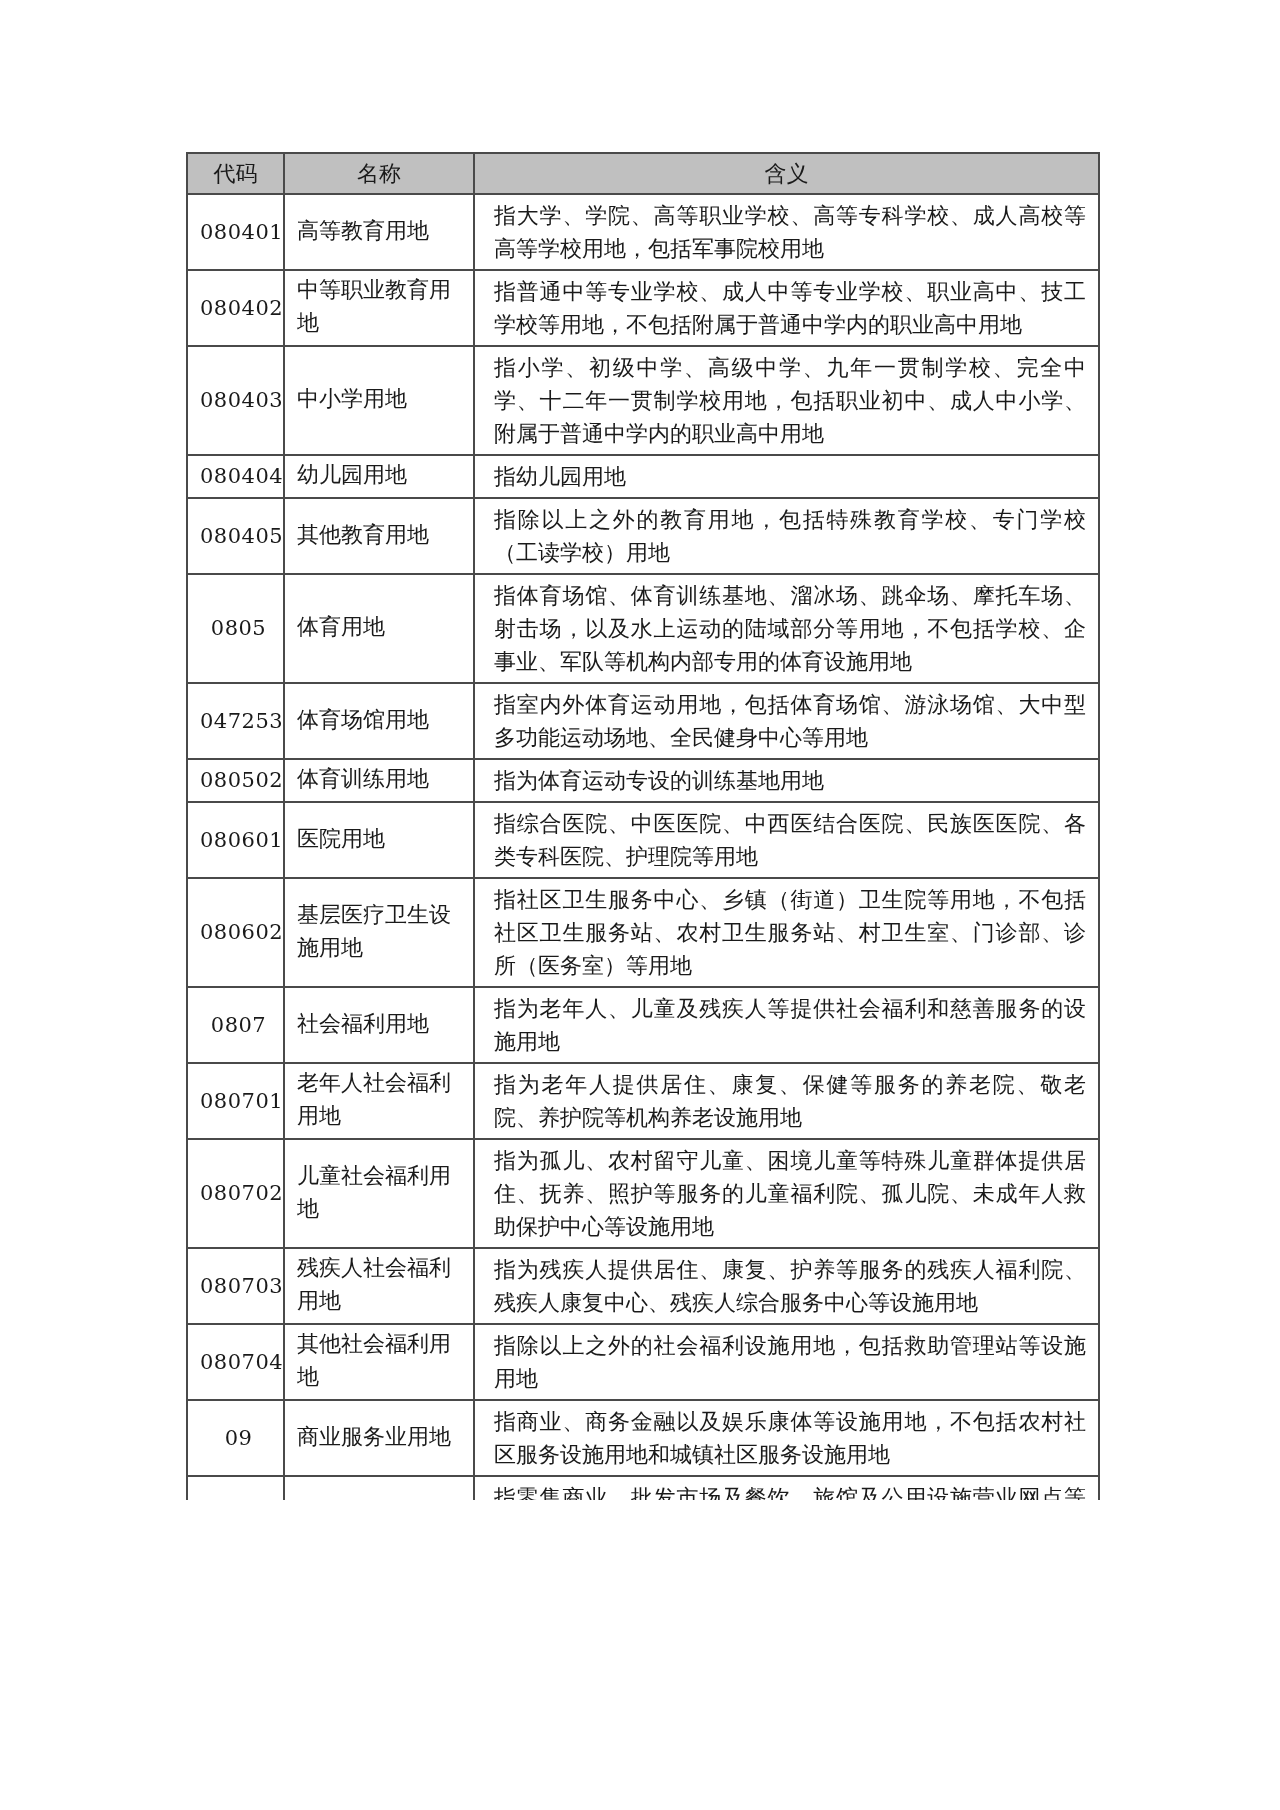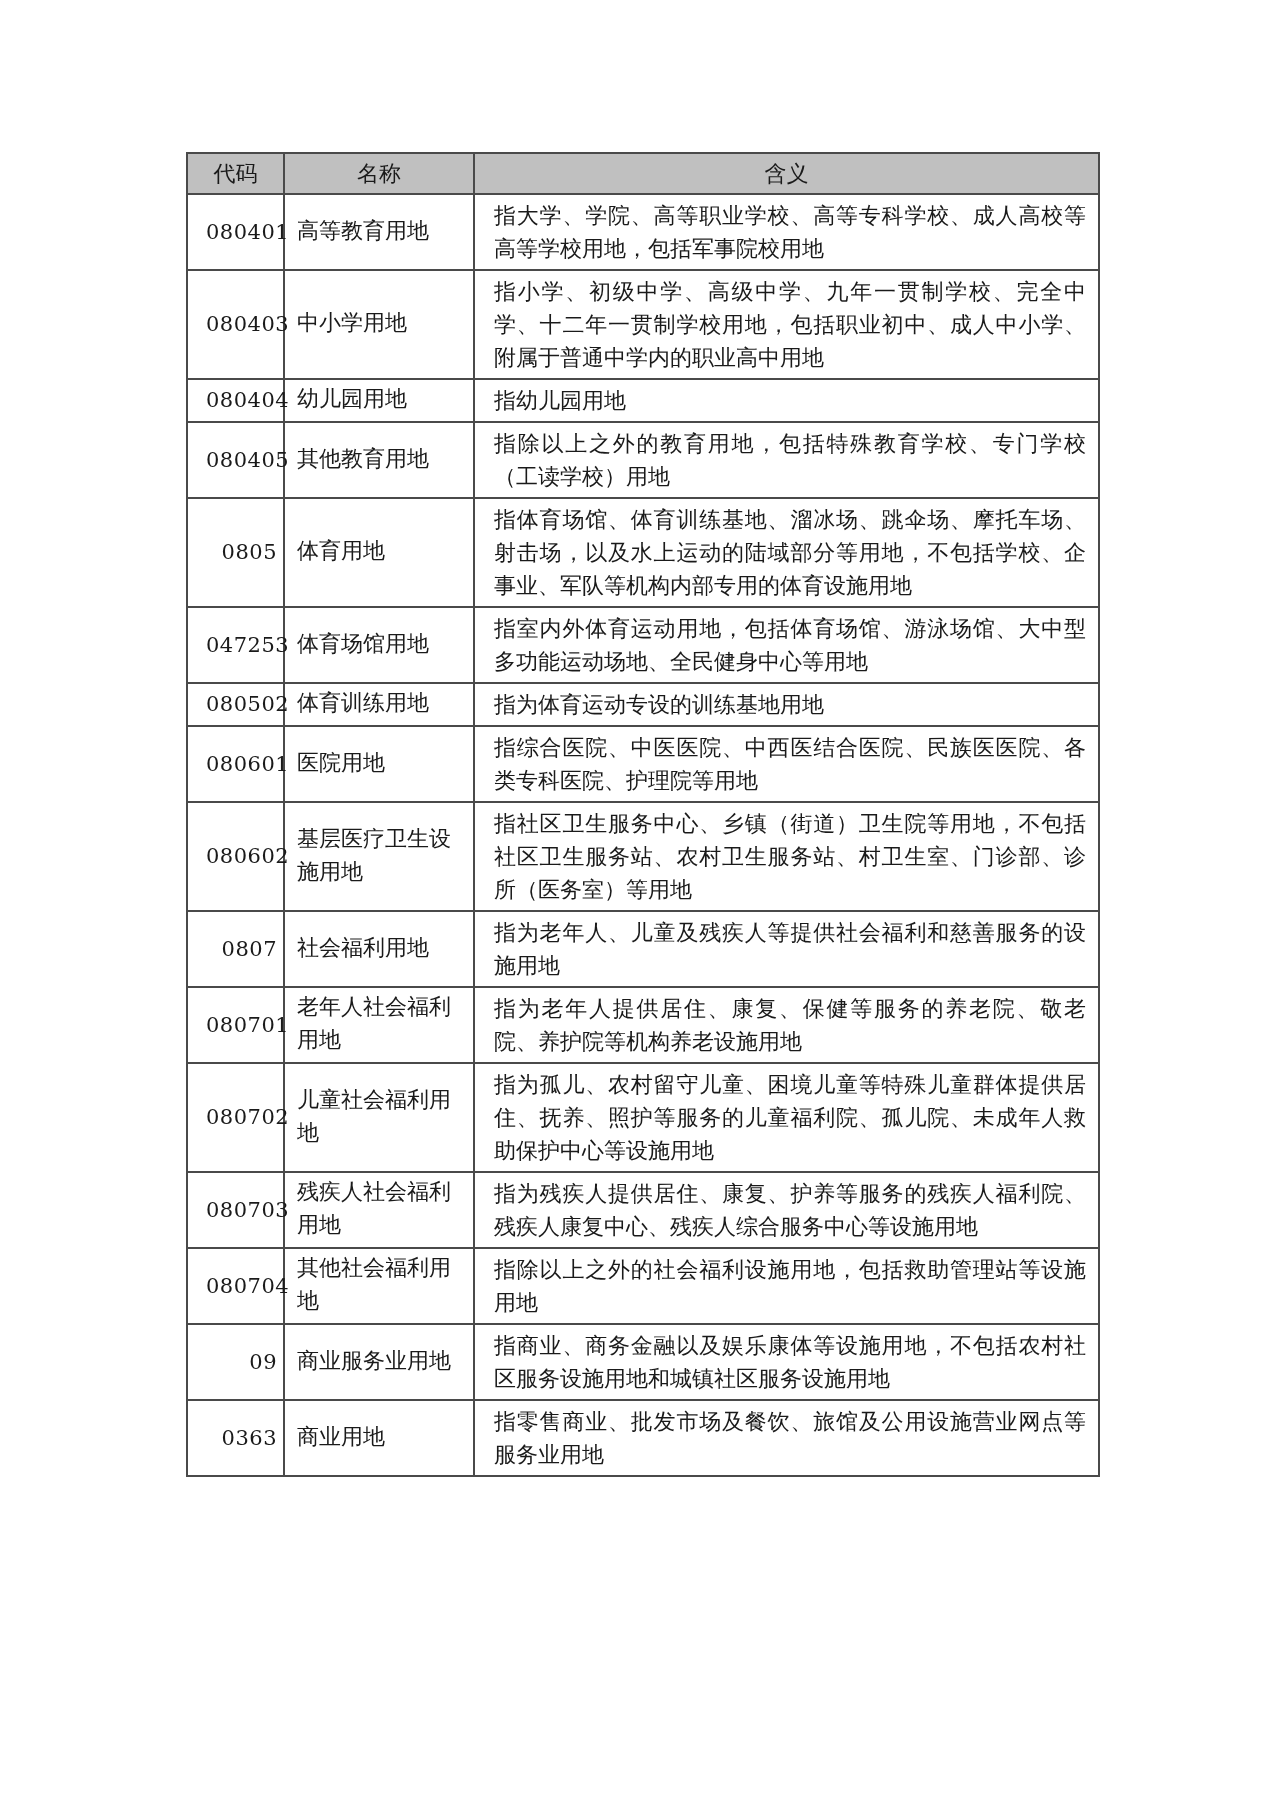--- a/index.html
+++ b/index.html
@@ -30,22 +30,22 @@
     vertical-align: middle;
     font-weight: normal;
   }
   #land-table thead th {
     background: #c0c0c0;
     text-align: center;
     padding: 3px 4px;
     font-size: 22px;
   }
   .cell-code {
-    padding: 4px 6px 4px 18px;
-    text-align: right;
+    padding: 4px 6px 4px 12px;
+    text-align: center;
     font-size: 21px;
     letter-spacing: 0.5px;
     border-radius: 10px;
   }
   .cell-name {
     padding: 0 8px 4px 12px;
     text-align: left;
   }
   .cell-meaning {
     padding: 4px 12px 4px 19px;
@@ -83,20 +83,25 @@
         <th>代码</th>
         <th>名称</th>
         <th>含义</th>
       </tr>
     </thead>
     <tbody id="table-body">
     <tr>
       <td class="cell-code">080401</td>
       <td class="cell-name">高等教育用地</td>
       <td class="cell-meaning">指大学、学院、高等职业学校、高等专科学校、成人高校等高等学校用地，包括军事院校用地</td>
+    </tr>
+        <tr>
+      <td class="cell-code">080402</td>
+      <td class="cell-name">中等职业教育用地</td>
+      <td class="cell-meaning">指普通中等专业学校、成人中等专业学校、职业高中、技工学校等用地，不包括附属于普通中学内的职业高中用地</td>
     </tr>
         <tr>
       <td class="cell-code">080403</td>
       <td class="cell-name">中小学用地</td>
       <td class="cell-meaning">指小学、初级中学、高级中学、九年一贯制学校、完全中学、十二年一贯制学校用地，包括职业初中、成人中小学、附属于普通中学内的职业高中用地</td>
     </tr>
         <tr>
       <td class="cell-code">080404</td>
       <td class="cell-name">幼儿园用地</td>
       <td class="cell-meaning">指幼儿园用地</td>

